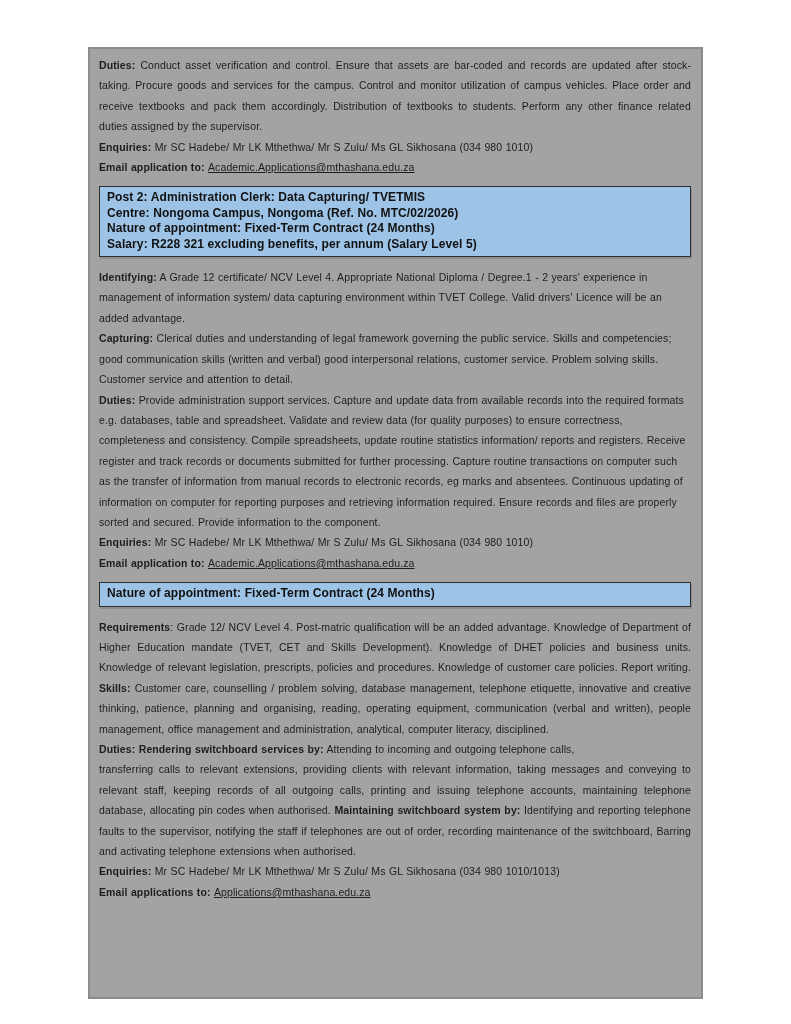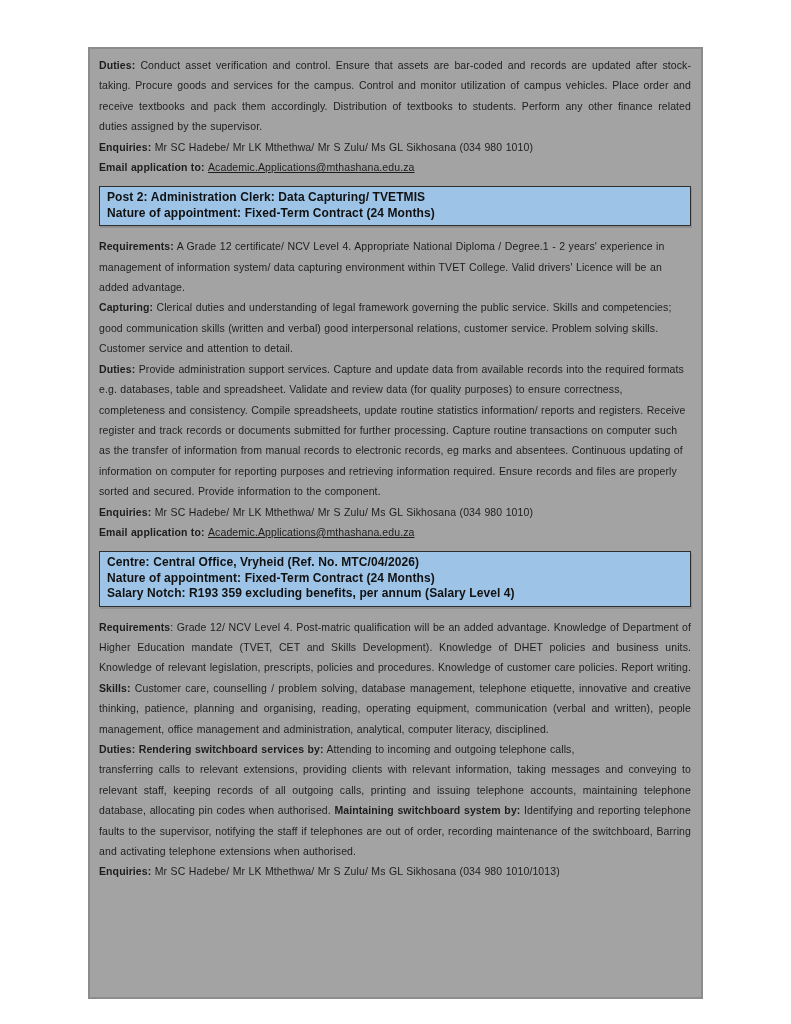--- a/index.html
+++ b/index.html
@@ -58,28 +58,29 @@
 </style>
 </head>
 <body>
 
 <div class="doc-frame">
     <p class="para justify"><span class="b">Duties:</span><span> Conduct asset verification and control. Ensure that assets are bar-coded and records are updated after stock-taking. Procure goods and services for the campus. Control and monitor utilization of campus vehicles. Place order and receive textbooks and pack them accordingly. Distribution of textbooks to students. Perform any other finance related duties assigned by the supervisor.</span></p>
     <p class="para left"><span class="b">Enquiries:</span><span> Mr SC Hadebe/ Mr LK Mthethwa/ Mr S Zulu/ Ms GL Sikhosana (034 980 1010)</span></p>
     <p class="para left"><span class="b">Email application to: </span><a class="email-link" href="#">Academic.Applications@mthashana.edu.za</a></p>
     <div class="postbox">
       <div class="postbox-line">Post 2: Administration Clerk: Data Capturing/ TVETMIS</div>
+      <div class="postbox-line">Centre: Nongoma Campus, Nongoma (Ref. No. MTC/02/2026)</div>
       <div class="postbox-line">Nature of appointment: Fixed-Term Contract (24 Months)</div>
+      <div class="postbox-line">Salary: R228 321 excluding benefits, per annum (Salary Level 5)</div>
     </div>
-    <p class="para left"><span class="b">Requirements:</span><span> A Grade 12 certificate/ NCV Level 4.  Appropriate National Diploma / Degree.1 - 2 years' experience in management of information system/ data capturing environment within TVET College.  Valid drivers' Licence will be an added advantage.</span></p>
+    <p class="para left"><span class="b">Identifying:</span><span> A Grade 12 certificate/ NCV Level 4.  Appropriate National Diploma / Degree.1 - 2 years' experience in management of information system/ data capturing environment within TVET College.  Valid drivers' Licence will be an added advantage.</span></p>
     <p class="para left"><span class="b">Capturing:</span><span>  Clerical duties and understanding of legal framework governing the public service. Skills and competencies; good communication skills (written and verbal) good interpersonal relations, customer service. Problem solving skills. Customer service and attention to detail.</span></p>
     <p class="para left"><span class="b">Duties:</span><span> Provide administration support services. Capture and update data from available records into the required formats e.g. databases, table and spreadsheet. Validate and review data (for quality purposes) to ensure correctness, completeness and consistency. Compile spreadsheets, update routine statistics information/ reports and registers. Receive register and track records or documents submitted for further processing. Capture routine transactions on computer such as the transfer of information from manual records to electronic records, eg marks and absentees. Continuous updating of information on computer for reporting purposes and retrieving information required. Ensure records and files are properly sorted and secured. Provide information to the component.</span></p>
     <p class="para left"><span class="b">Enquiries:</span><span> Mr SC Hadebe/ Mr LK Mthethwa/ Mr S Zulu/ Ms GL Sikhosana (034 980 1010)</span></p>
     <p class="para left"><span class="b">Email application to: </span><a class="email-link" href="#">Academic.Applications@mthashana.edu.za</a></p>
     <div class="postbox">
-      <div class="postbox-line">Centre: Central Office, Vryheid (Ref. No. MTC/04/2026)</div>
       <div class="postbox-line">Nature of appointment: Fixed-Term Contract (24 Months)</div>
-      <div class="postbox-line">Salary Notch: R193 359 excluding benefits, per annum (Salary Level 4)</div>
     </div>
     <p class="para justify"><span class="b">Requirements</span><span>: Grade 12/ NCV Level 4.  Post-matric qualification will be an added advantage. Knowledge of Department of Higher Education mandate (TVET, CET and Skills Development).  Knowledge of DHET policies and business units.  Knowledge of relevant legislation, prescripts, policies and procedures. Knowledge of customer care policies. Report writing. </span><span class="b">Skills:</span><span>  Customer care, counselling / problem solving, database management, telephone etiquette, innovative and creative thinking, patience, planning and organising, reading, operating equipment, communication (verbal and written), people management, office management and administration, analytical, computer literacy, disciplined.</span></p>
     <p class="para justify"><span class="b">Duties:  Rendering switchboard services by:</span><span> Attending to incoming and outgoing telephone calls,</span><br><span>transferring calls to relevant extensions, providing clients with relevant information, taking messages and conveying to relevant staff, keeping records of all outgoing calls, printing and issuing telephone accounts, maintaining telephone database, allocating pin codes when authorised.  </span><span class="b">Maintaining switchboard system by:</span><span>  Identifying and reporting telephone faults to the supervisor, notifying the staff if telephones are out of order, recording maintenance of the switchboard, Barring and activating telephone extensions when authorised.</span></p>
     <p class="para left"><span class="b">Enquiries:</span><span> Mr SC Hadebe/ Mr LK Mthethwa/ Mr S Zulu/ Ms GL Sikhosana (034 980 1010/1013)</span></p>
+    <p class="para left"><span class="b">Email applications to: </span><a class="email-link" href="#">Applications@mthashana.edu.za</a></p>
   </div>
 
 </body></html>

